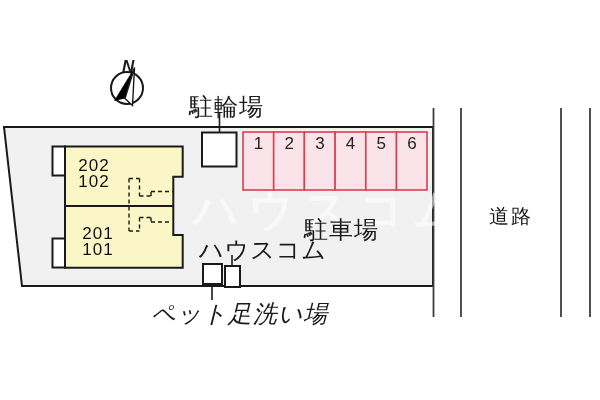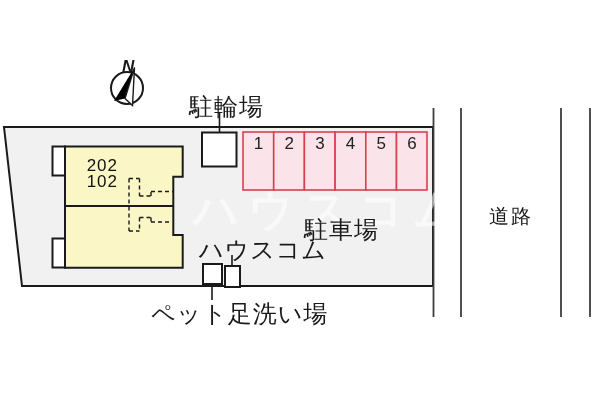--- a/index.html
+++ b/index.html
@@ -8,29 +8,29 @@
     font-family:"Liberation Sans","DejaVu Sans",sans-serif;color:#1a1a1a;
   }
   #drawing{position:absolute;left:0;top:0;z-index:1;}
   .txt{position:absolute;z-index:3;white-space:nowrap;color:#1a1a1a;}
   .jp{font-size:24px;font-weight:500;letter-spacing:1px;}
   .stall-num{
     position:absolute;z-index:3;top:134px;width:31px;text-align:center;
     font-size:17px;font-weight:500;color:#222;
   }
   .unit-label{
-    position:absolute;z-index:3;width:48px;text-align:right;
+    position:absolute;z-index:3;width:48px;text-align:center;
     font-size:17px;line-height:16px;letter-spacing:1px;font-weight:500;color:#111;
   }
   .unit-label span{display:block;}
   #north-label{left:122px;top:57px;font-size:17px;font-style:italic;font-weight:600;}
   #bicycle-label{left:189px;top:91px;}
   #carpark-label{left:304px;top:214px;}
   #delivery-label{left:199px;top:234px;}
-  #petwash-label{left:151px;top:298px;}
+  #petwash-label{left:151px;top:298px;font-style:italic;}
   #road-label{left:489px;top:203px;font-size:20px;letter-spacing:2px;}
   #watermark{
     position:absolute;z-index:2;left:193px;top:180px;
     font-size:45px;font-weight:600;letter-spacing:9px;
     color:rgba(255,255,255,0.55);
   }
 </style>
 </head>
 <body>
 
@@ -93,19 +93,23 @@
   <span class="stall-num" style="left:335.1px;">4</span>
   <span class="stall-num" style="left:365.8px;">5</span>
   <span class="stall-num" style="left:396.5px;">6</span>
 
   <span class="txt jp" id="carpark-label">駐車場</span>
 
   <div class="unit-label" style="left:70px;top:158px;">
     <span>202</span>
     <span>102</span>
   </div>
+  <div class="unit-label" style="left:74px;top:226px;">
+    <span>201</span>
+    <span>101</span>
+  </div>
 
   <span class="txt jp" id="delivery-label">ハウスコム</span>
 
   <span class="txt jp" id="petwash-label">ペット足洗い場</span>
 
   <span class="txt jp" id="road-label">道路</span>
 </div>
 
 </body></html>

